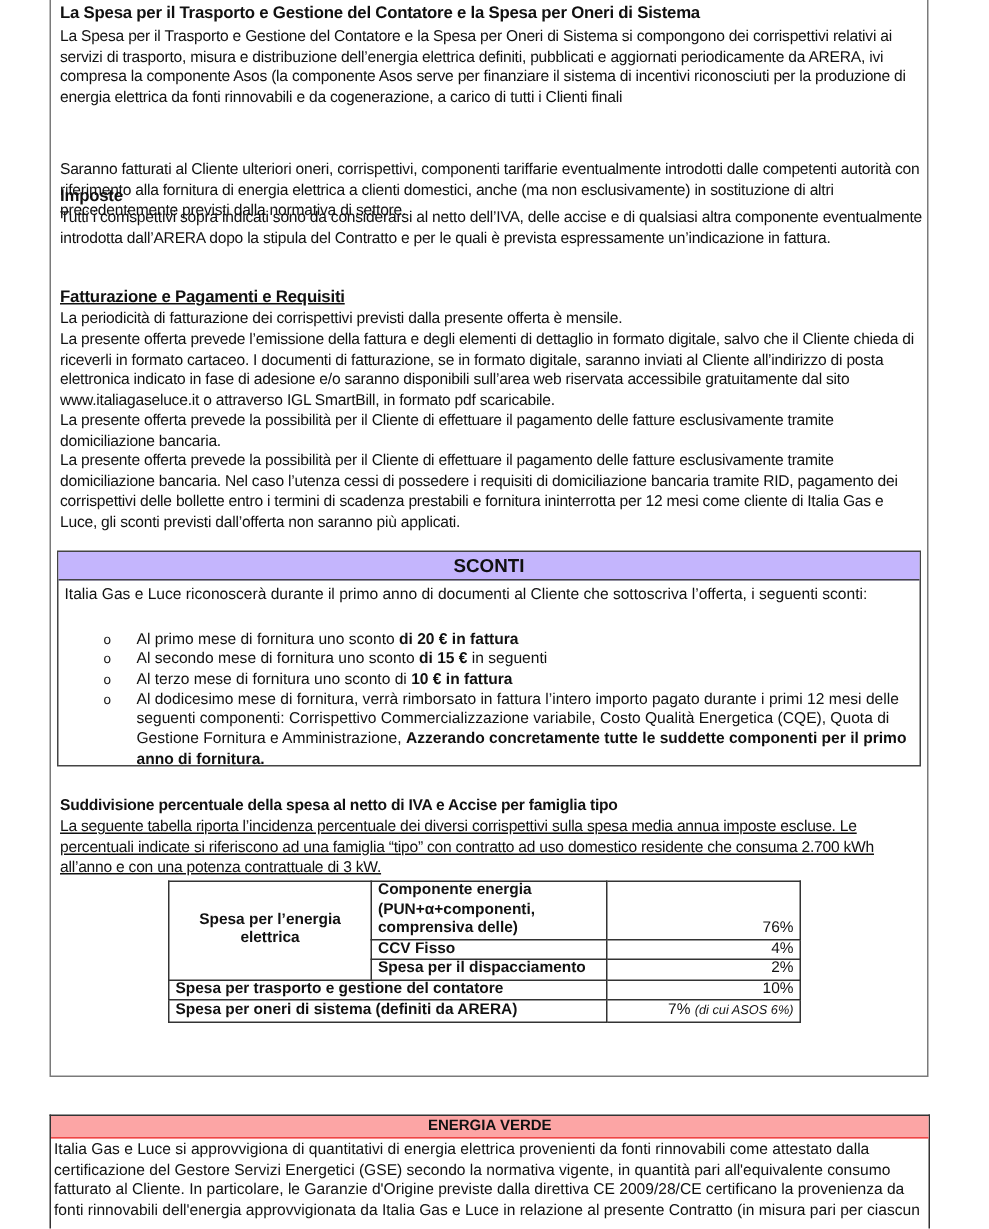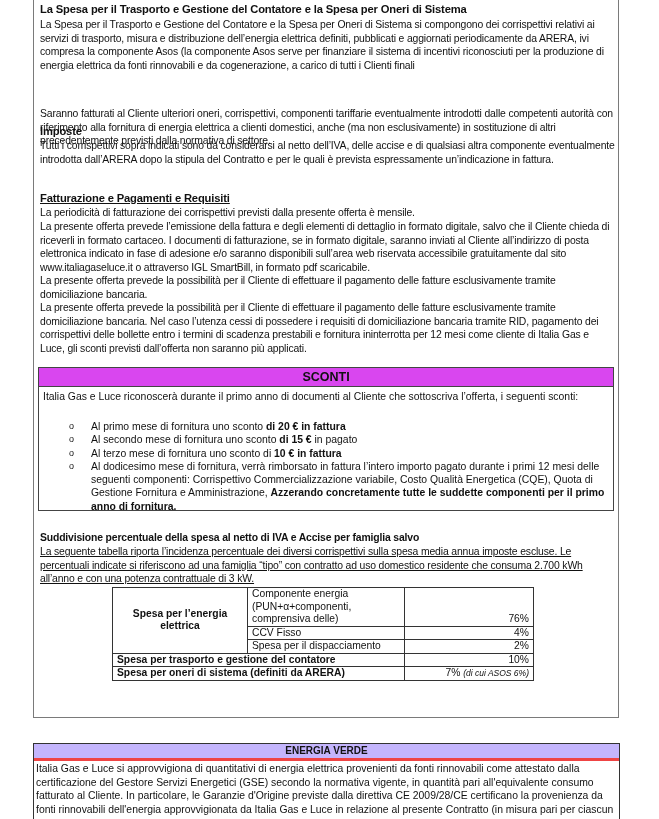--- a/index.html
+++ b/index.html
@@ -4,36 +4,36 @@
 <style>
   html, body { margin:0; padding:0; background:#ffffff; }
   body { width:659px; height:819px; position:relative; overflow:hidden;
          font-family:"Liberation Sans", sans-serif; color:#111; font-size:10.4px; }
   .frame { position:absolute; left:33px; top:-2px; width:586px; height:720px;
            border:1px solid #7a7a7a; box-sizing:border-box; }
   .p { position:absolute; left:40px; width:575px; line-height:13.5px; margin:0; letter-spacing:-0.15px; }
   .h { font-weight:bold; font-size:11.2px; }
   .sconti { position:absolute; left:38px; top:367px; width:576px; height:144px;
             border:1px solid #444; box-sizing:border-box; }
-  .sconti-head { height:18px; background:#d946ef; border-bottom:1px solid #444;
+  .sconti-head { height:18px; background:#c4b5fd; border-bottom:1px solid #444;
                  text-align:center; font-weight:bold; font-size:12.5px; line-height:18px; }
   .sconti-intro { position:absolute; left:4px; top:22px; width:565px; line-height:13px; }
   .sconti-list { position:absolute; left:0; top:52px; width:570px; margin:0; padding:0; list-style:none; }
   .sconti-list li { position:relative; padding-left:52px; line-height:13.3px; }
   .bullet { position:absolute; left:30px; top:0; font-size:9px; }
   table.t { position:absolute; left:112px; top:587px; width:422px; border-collapse:collapse; font-size:10.3px; }
   table.t td { border:1px solid #333; padding:0 4px; line-height:12.5px; }
   .c1 { width:126px; text-align:center; font-weight:bold; }
-  .c2 { width:148px; }
+  .c2 { width:148px;font-weight:bold; }
   .c3 { text-align:right; vertical-align:bottom; }
   .bold { font-weight:bold; }
   .small-it { font-style:italic; font-size:8.5px; }
   .verde { position:absolute; left:33px; top:743px; width:587px; border-top:1px solid #333;
            border-left:1px solid #333; border-right:1px solid #333; box-sizing:border-box; height:80px; }
-  .verde-head { height:14px; background:#c4b5fd; border-bottom:3px solid #ef4444;
+  .verde-head { height:14px; background:#fca5a5; border-bottom:1px solid #ef4444;
                 text-align:center; font-weight:bold; font-size:10px; line-height:14px; }
   .verde-text { padding:1px 2px; line-height:13.5px; }
 </style>
 </head>
 <body>
 
 <div class="frame"></div>
 
 <p class="p h" style="top:3px;">La Spesa per il Trasporto e Gestione del Contatore e la Spesa per Oneri di Sistema</p>
 <p class="p" style="top:18px;">La Spesa per il Trasporto e Gestione del Contatore e la Spesa per Oneri di Sistema si compongono dei corrispettivi relativi ai servizi di trasporto, misura e distribuzione dell’energia elettrica definiti, pubblicati e aggiornati periodicamente da ARERA, ivi compresa la componente Asos (la componente Asos serve per finanziare il sistema di incentivi riconosciuti per la produzione di energia elettrica da fonti rinnovabili e da cogenerazione, a carico di tutti i Clienti finali</p>
@@ -46,27 +46,27 @@
 <p class="p" style="top:206px;">La periodicità di fatturazione dei corrispettivi previsti dalla presente offerta è mensile.</p>
 <p class="p" style="top:220px;">La presente offerta prevede l’emissione della fattura e degli elementi di dettaglio in formato digitale, salvo che il Cliente chieda di riceverli in formato cartaceo. I documenti di fatturazione, se in formato digitale, saranno inviati al Cliente all’indirizzo di posta elettronica indicato in fase di adesione e/o saranno disponibili sull’area web riservata accessibile gratuitamente dal sito www.italiagaseluce.it o attraverso IGL SmartBill, in formato pdf scaricabile.</p>
 <p class="p" style="top:274px;">La presente offerta prevede la possibilità per il Cliente di effettuare il pagamento delle fatture esclusivamente tramite domiciliazione bancaria.</p>
 <p class="p" style="top:301px;">La presente offerta prevede la possibilità per il Cliente di effettuare il pagamento delle fatture esclusivamente tramite domiciliazione bancaria. Nel caso l’utenza cessi di possedere i requisiti di domiciliazione bancaria tramite RID, pagamento dei corrispettivi delle bollette entro i termini di scadenza prestabili e fornitura ininterrotta per 12 mesi come cliente di Italia Gas e Luce, gli sconti previsti dall’offerta non saranno più applicati.</p>
 
 <div class="sconti">
   <div class="sconti-head">SCONTI</div>
   <div class="sconti-intro">Italia Gas e Luce riconoscerà durante il primo anno di documenti al Cliente che sottoscriva l’offerta, i seguenti sconti:</div>
   <ul class="sconti-list">
     <li><span class="bullet">o</span><span>Al primo mese di fornitura uno sconto </span><span class="bold">di 20 € in fattura</span><span></span></li>
-    <li><span class="bullet">o</span><span>Al secondo mese di fornitura uno sconto </span><span class="bold">di 15 €</span><span> in pagato</span></li>
+    <li><span class="bullet">o</span><span>Al secondo mese di fornitura uno sconto </span><span class="bold">di 15 €</span><span> in seguenti</span></li>
     <li><span class="bullet">o</span><span>Al terzo mese di fornitura uno sconto di </span><span class="bold">10 € in fattura</span><span></span></li>
     <li><span class="bullet">o</span><span>Al dodicesimo mese di fornitura, verrà rimborsato in fattura l’intero importo pagato durante i primi 12 mesi delle seguenti componenti: Corrispettivo Commercializzazione variabile, Costo Qualità Energetica (CQE), Quota di Gestione Fornitura e Amministrazione, </span><span class="bold">Azzerando concretamente tutte le suddette componenti per il primo anno di fornitura.</span><span></span></li>
   </ul>
 </div>
 
-<p class="p h" style="top:531px;font-size:10.4px;">Suddivisione percentuale della spesa al netto di IVA e Accise per famiglia salvo</p>
+<p class="p h" style="top:531px;font-size:10.4px;">Suddivisione percentuale della spesa al netto di IVA e Accise per famiglia tipo</p>
 <p class="p" style="top:545px;text-decoration:underline;">La seguente tabella riporta l’incidenza percentuale dei diversi corrispettivi sulla spesa media annua imposte escluse. Le percentuali indicate si riferiscono ad una famiglia “tipo” con contratto ad uso domestico residente che consuma 2.700 kWh all’anno e con una potenza contrattuale di 3 kW.</p>
 
 <table class="t">
   <tbody>
       <tr>
     <td class="c1" rowspan="3">Spesa per l’energia elettrica</td>
     <td class="c2">Componente energia (PUN+α+componenti, comprensiva delle)</td>
     <td class="c3">76%</td>
   </tr>
   <tr>

